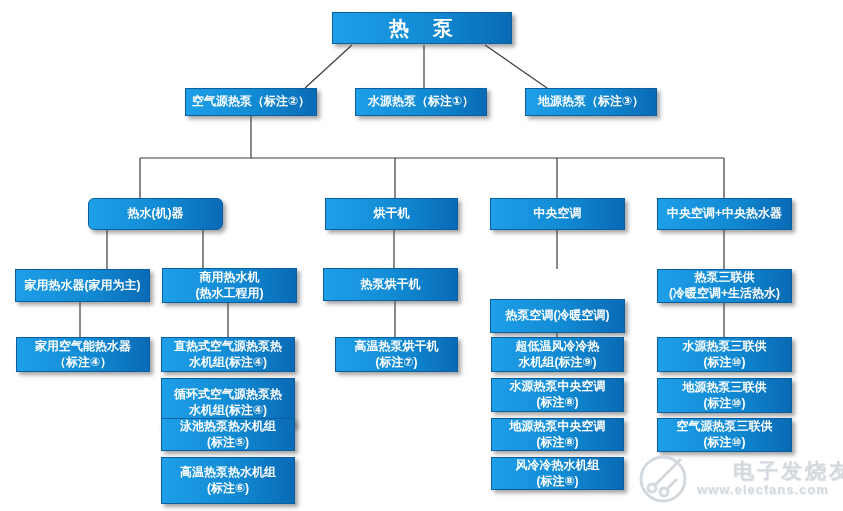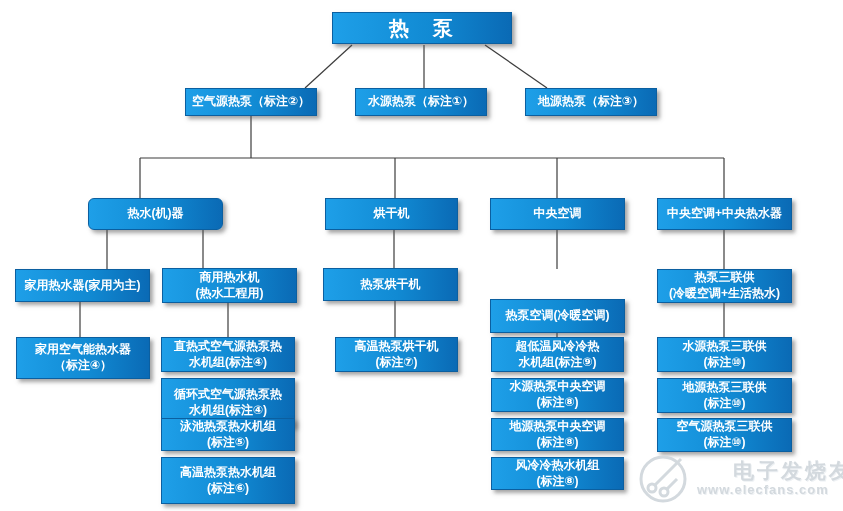--- a/index.html
+++ b/index.html
@@ -95,21 +95,21 @@
   <div class="node" style="left:657px;top:198px;width:135px;height:32px;">中央空调+中央热水器</div>
 
   <div class="node" style="left:15px;top:269px;width:135px;height:33px;">家用热水器(家用为主)</div>
   <div class="node" style="left:162px;top:268px;width:135px;height:35px;">商用热水机
 (热水工程用)</div>
   <div class="node" style="left:323px;top:268px;width:135px;height:33px;">热泵烘干机</div>
   <div class="node" style="left:490px;top:269px;width:135px;height:34px;margin-top:30px;">热泵空调(冷暖空调)</div>
   <div class="node" style="left:657px;top:269px;width:135px;height:34px;">热泵三联供
 (冷暖空调+生活热水)</div>
 
-  <div class="node" style="left:16px;top:337px;width:134px;height:42px;">家用空气能热水器
+  <div class="node" style="left:16px;top:337px;width:134px;height:35px;">家用空气能热水器
 （标注④）</div>
 
   <div class="node" style="left:161px;top:337px;width:134px;height:35px;">直热式空气源热泵热
 水机组(标注④)</div>
   <div class="node" style="left:161px;top:378px;width:134px;height:49px;">循环式空气源热泵热
 水机组(标注④)</div>
   <div class="node" style="left:161px;top:418px;width:134px;height:33px;">泳池热泵热水机组
 (标注⑤)</div>
   <div class="node" style="left:161px;top:457px;width:134px;height:47px;">高温热泵热水机组
 (标注⑥)</div>

